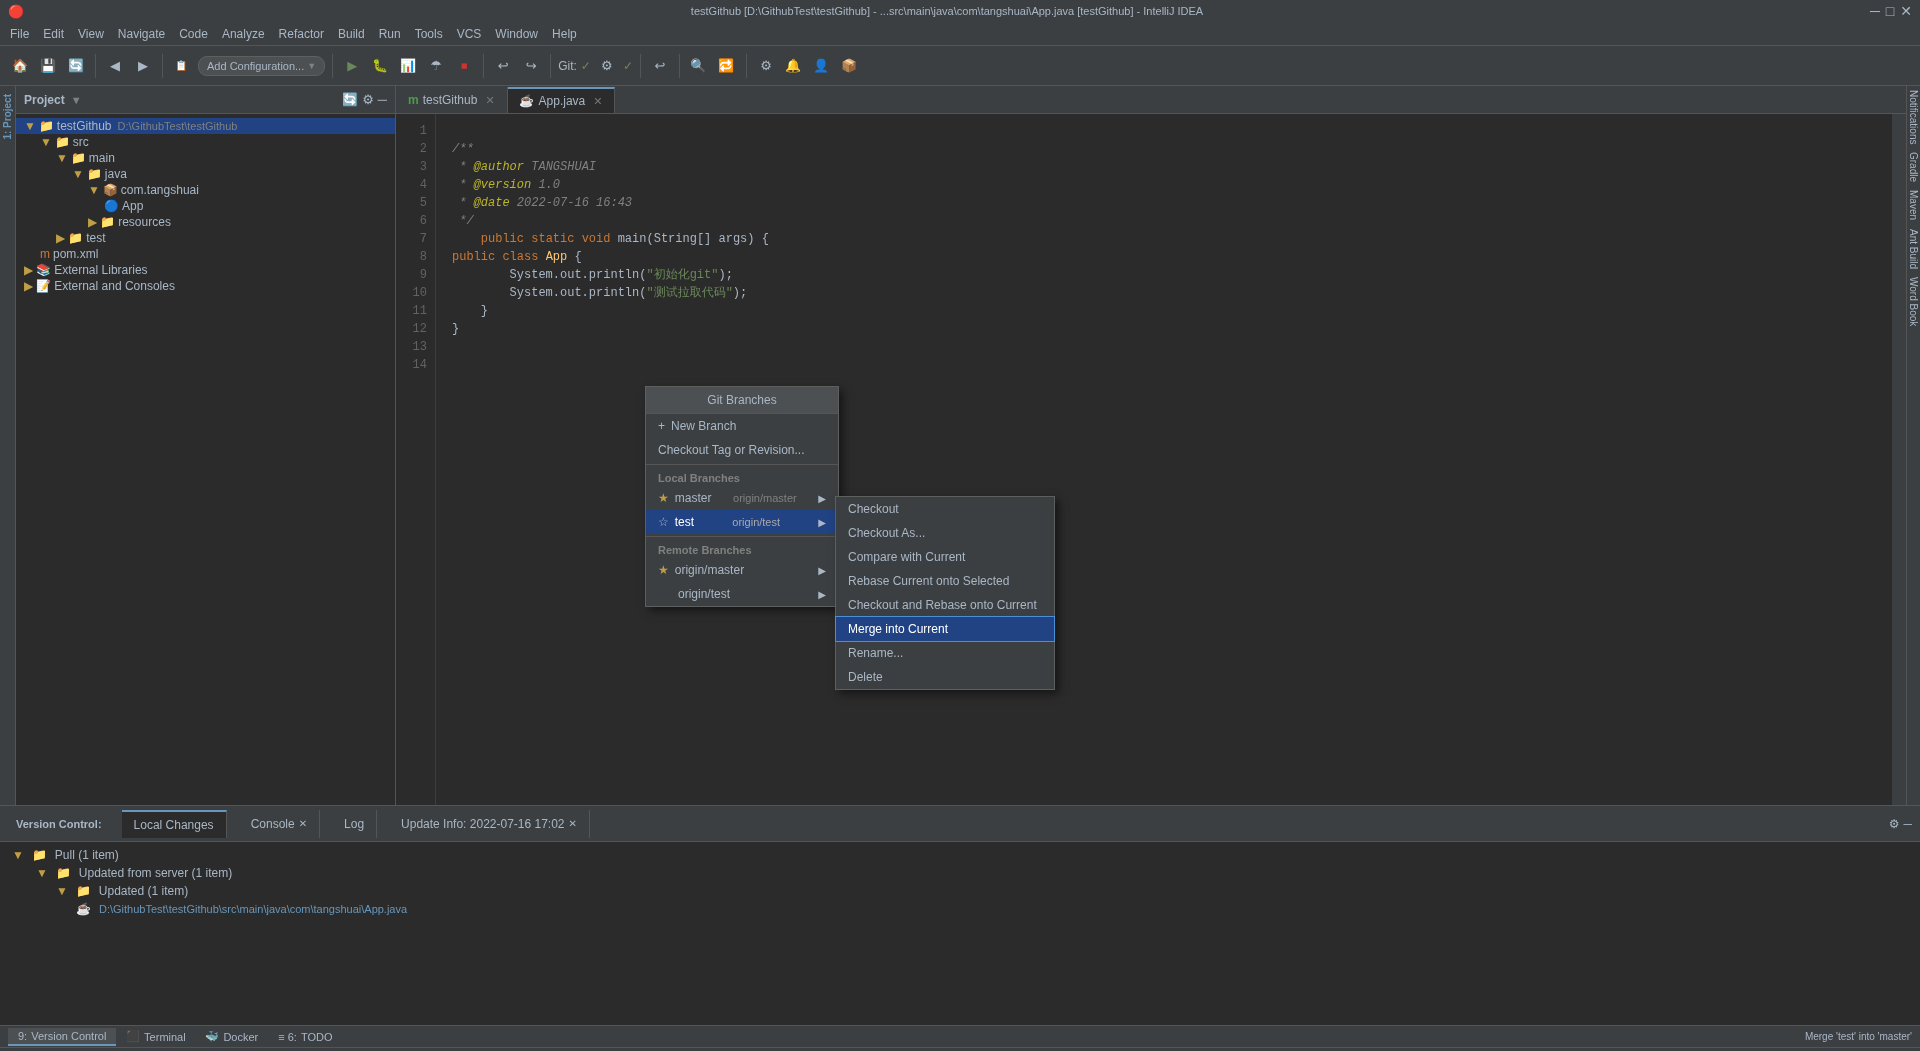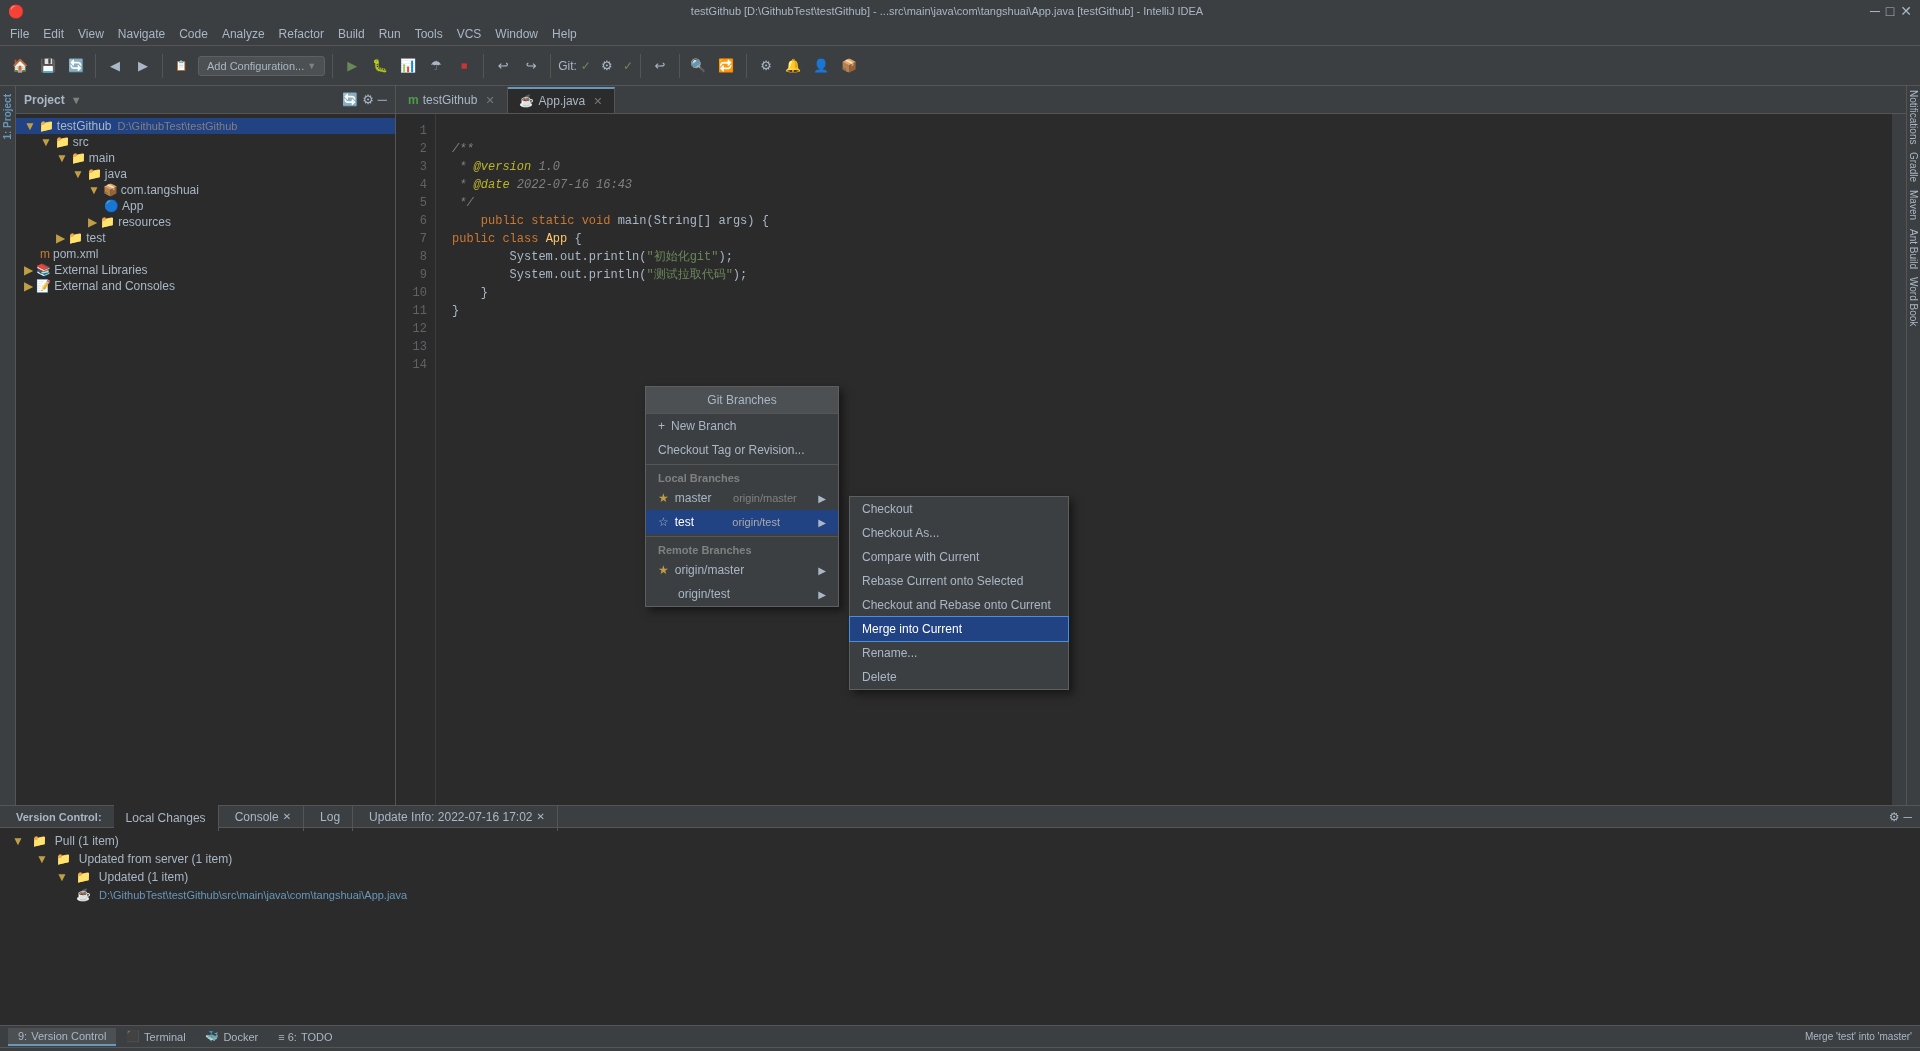--- a/index.html
+++ b/index.html
@@ -54,21 +54,21 @@
       display: flex;
       align-items: center;
       padding: 0 8px;
       gap: 4px;
       border-bottom: 1px solid #555;
     }
     .toolbar-btn {
       padding: 3px 8px;
       background: #4c5052;
       border: 1px solid #5e6060;
-      border-radius: 3px;
+      border-radius: 9px;
       color: #a9b7c6;
       cursor: pointer;
       font-size: 11px;
       display: flex;
       align-items: center;
       gap: 3px;
     }
     .toolbar-separator { width: 1px; height: 24px; background: #555; margin: 0 3px; }
     .toolbar-icon-btn {
       width: 24px; height: 24px;
@@ -219,26 +219,26 @@
 
     
     .bottom-panel {
       height: 220px;
       background: #2b2b2b;
       border-top: 1px solid #555;
       display: flex;
       flex-direction: column;
     }
     .bottom-tabs {
-      height: 22px;
+      height: 36px;
       background: #3c3f41;
       display: flex;
       align-items: center;
       padding: 0 8px;
-      gap: 4px;
+      gap: 12px;
       border-bottom: 1px solid #555;
     }
     .bottom-tab {
       padding: 4px 12px;
       cursor: pointer;
       font-size: 12px;
       color: #a9b7c6;
       border-right: 1px solid #555;
       height: 28px;
       display: flex;
@@ -302,21 +302,20 @@
     .submenu {
       position: absolute;
       top: 410px;
       left: 835px;
       width: 220px;
       background: #3c3f41;
       border: 1px solid #5e6060;
       box-shadow: 4px 4px 8px rgba(0,0,0,0.5);
       z-index: 1001;
       font-size: 12px;
-      margin-left: 14px;
     }
     .submenu-item {
       padding: 5px 12px;
       color: #a9b7c6;
       cursor: pointer;
       display: flex;
       align-items: center;
     }
     .submenu-item.highlighted {
       background: #214283;
@@ -542,20 +541,21 @@
           <div>9</div>
           <div>10</div>
         <div>11</div>
           <div>12</div>
           <div>13</div>
           <div>14</div>
       </div>
       <div class="code-area">
         <div class="code-line"></div>
         <div class="code-line"><span class="cmt">/**</span></div>
+        <div class="code-line"><span class="cmt"> * <span class="ann">@author</span> TANGSHUAI</span></div>
         <div class="code-line"><span class="cmt"> * <span class="ann">@version</span> 1.0</span></div>
         <div class="code-line"><span class="cmt"> * <span class="ann">@date</span> 2022-07-16 16:43</span></div>
         <div class="code-line"><span class="cmt"> */</span></div>
         <div class="code-line">    <span class="kw">public</span> <span class="kw">static</span> <span class="kw">void</span> main(String[] args) {</div>
         <div class="code-line"><span class="kw">public</span> <span class="kw">class</span> <span class="cls">App</span> {</div>
         <div class="code-line">        System.out.println(<span class="str">"初始化git"</span>);</div>
         <div class="code-line">        System.out.println(<span class="str">"测试拉取代码"</span>);</div>
         <div class="code-line">    }</div>
         <div class="code-line">}</div>
         <div class="code-line"></div>

